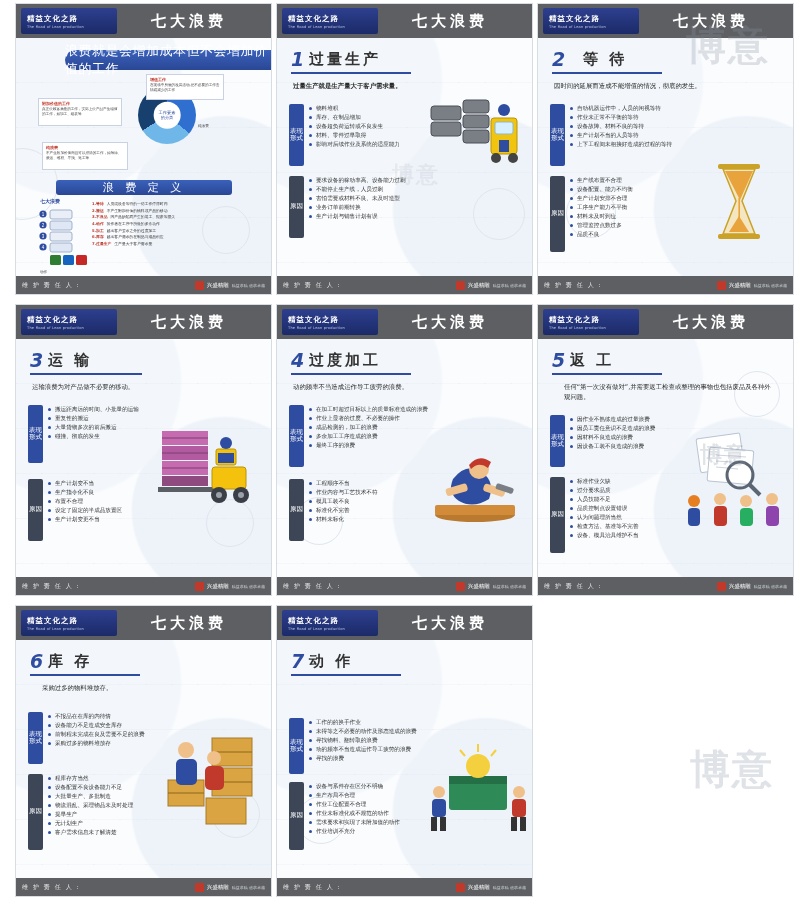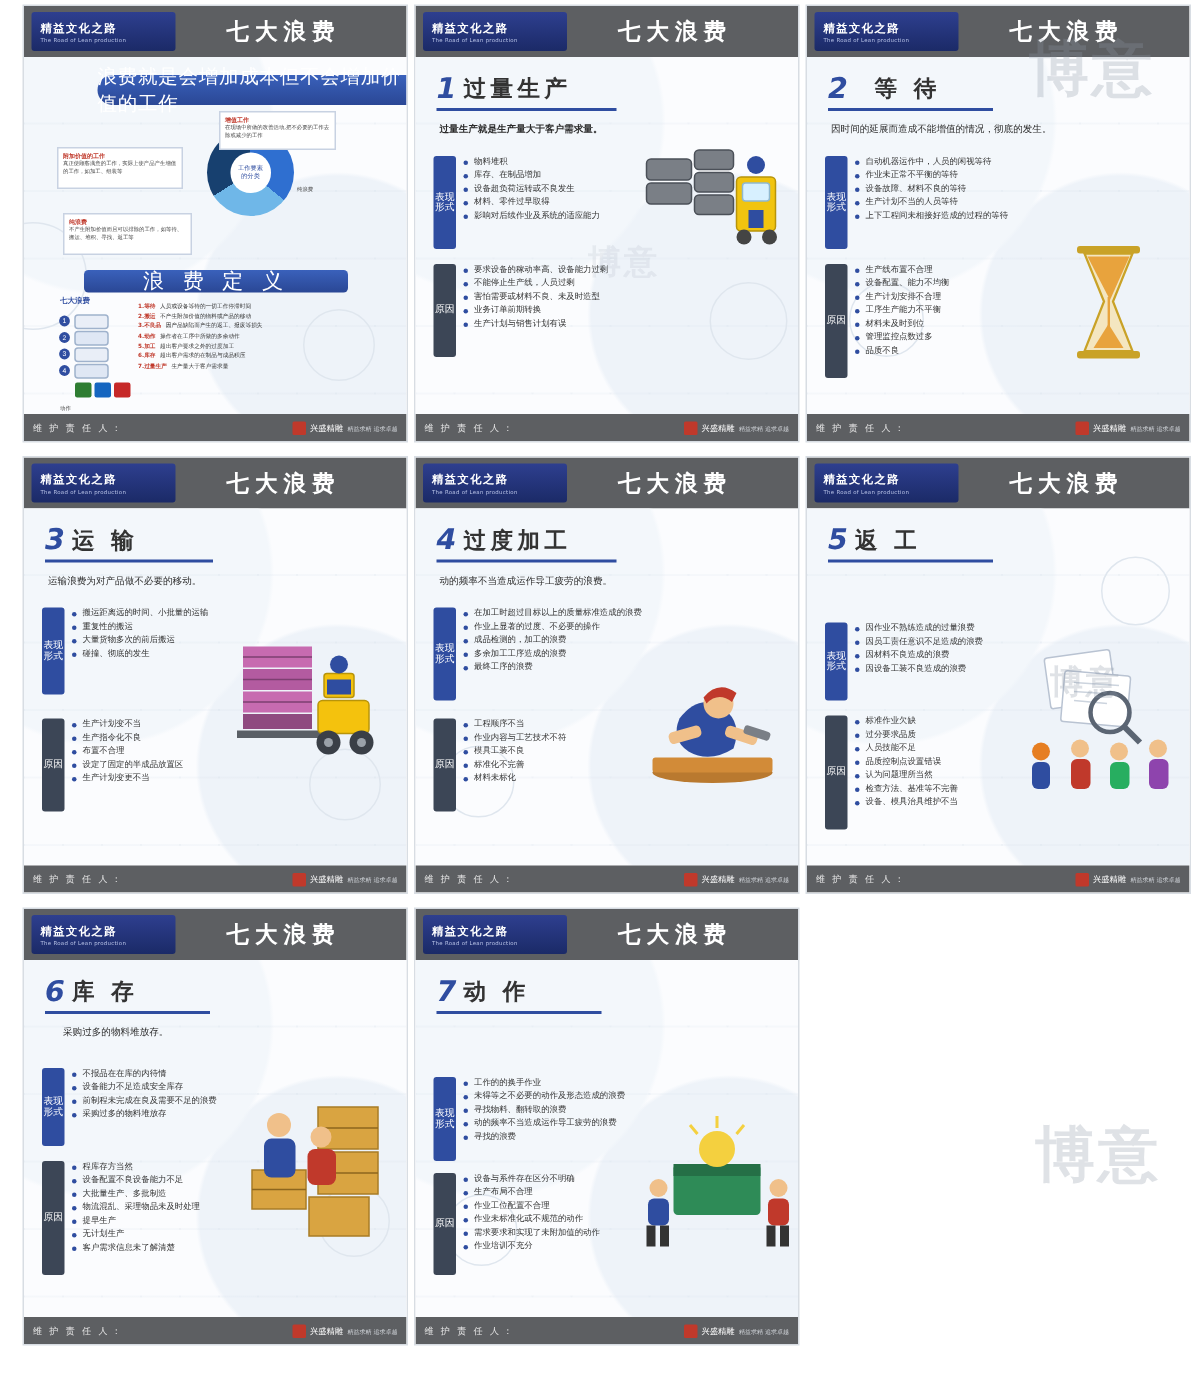--- a/index.html
+++ b/index.html
@@ -52,21 +52,21 @@
 
   
   .wm{position:absolute;color:rgba(140,150,165,.28);font-weight:bold;pointer-events:none;}
   .wm-big{font-size:40px;letter-spacing:2px;}
   .wm-sm{font-size:22px;letter-spacing:2px;}
 
   
   .bluebar{position:absolute;background:linear-gradient(180deg,#3a61bb,#2a4795);border-radius:12px;color:#fff;
       display:flex;align-items:center;justify-content:center;font-size:13px;letter-spacing:.5px;margin-left:29px;}
   .bluebar2{position:absolute;background:linear-gradient(180deg,#3a61bb,#2a4795);border-radius:3px;color:#fff;
-      display:flex;align-items:center;justify-content:center;font-size:14px;letter-spacing:4px;}
+      display:flex;align-items:center;justify-content:center;font-size:11px;letter-spacing:4px;}
   .minibox{position:absolute;border:1px solid #c8d2e2;background:#fff;font-size:3.6px;line-height:1.35;color:#444;padding:2px 3px;box-sizing:border-box;}
   .minibox .mt{color:#c0392b;font-size:4px;font-weight:bold;display:block;margin-bottom:1px;}
   .donut{position:absolute;border-radius:50%;}
   .donut .hole{position:absolute;left:50%;top:50%;transform:translate(-50%,-50%);width:46%;height:46%;background:#fff;border-radius:50%;
       display:flex;align-items:center;justify-content:center;font-size:4.2px;color:#2f4da0;text-align:center;line-height:1.2;}
   .wastelist{position:absolute;font-size:3.8px;line-height:1.5;color:#333;}
   .wastelist .r{display:flex;gap:3px;margin-bottom:1px;}
   .wastelist .k{color:#c0392b;font-weight:bold;}
   .smalltxt{position:absolute;font-size:3.6px;color:#444;line-height:1.3;}
 </style>
@@ -439,20 +439,21 @@
           <span class="en">The Road of Lean production</span>
         </div>
         <div class="hdr-title">七大浪费</div>
       </div>
       <div class="body">
         <div class="hexbg"></div>
         <div class="circ" style="left:196px;top:32px;width:44px;height:44px;"></div>
         <div class="num" style="left:14px;top:10px;">5</div>
         <div class="ttl" style="left:32px;top:12px;">返 工</div>
         <div class="ttl-rule" style="left:14px;top:34px;width:110px;"></div>
+        <div class="desc" style="left:26px;top:44px;width:210px;">任何“第一次没有做对”,并需要返工检查或整理的事物也包括废品及各种外观问题。</div>
 
         <div class="tagcol tag-blue" style="left:12px;top:76px;height:52px;">表现形式</div>
         <div class="bullets" style="left:32px;top:76px;width:125px;">
           <ul>
             <li>因作业不熟练造成的过量浪费</li>
             <li>因员工责任意识不足造成的浪费</li>
             <li>因材料不良造成的浪费</li>
             <li>因设备工装不良造成的浪费</li>
           </ul>
         </div>

